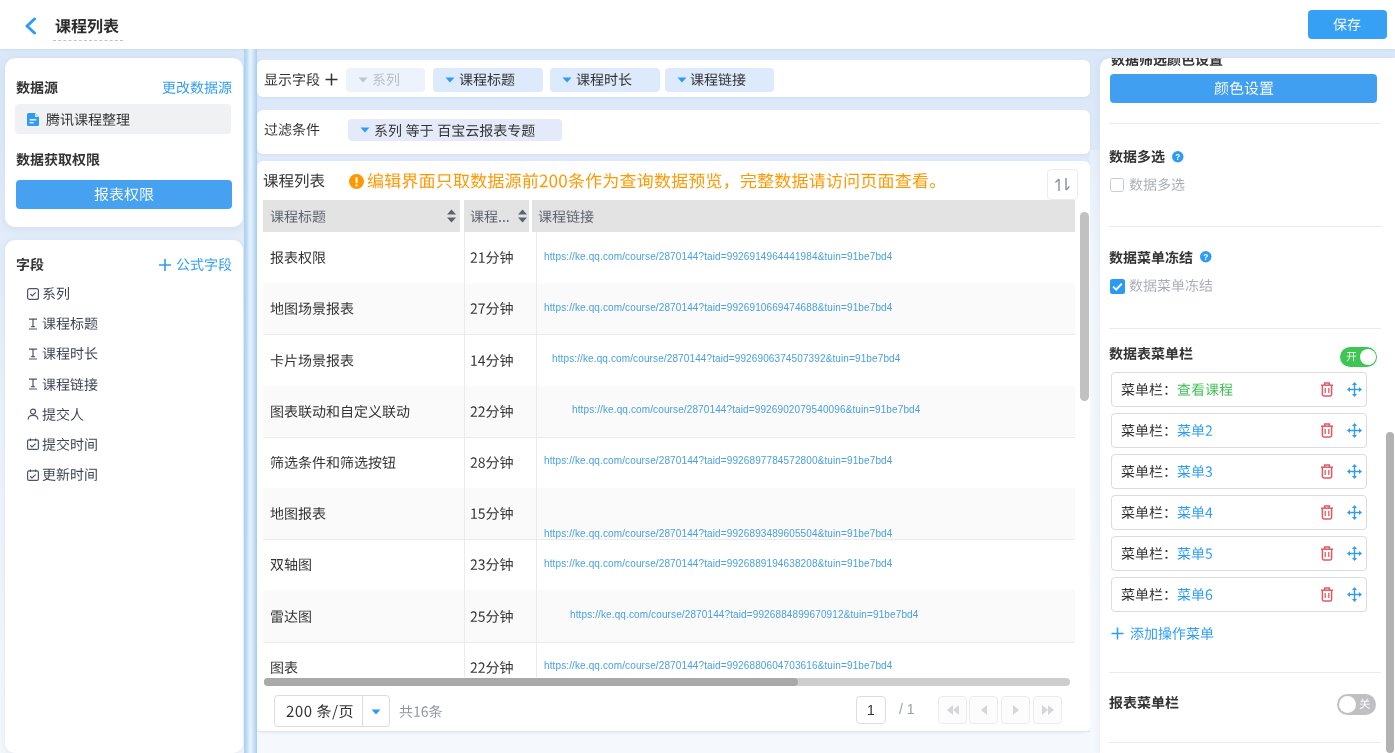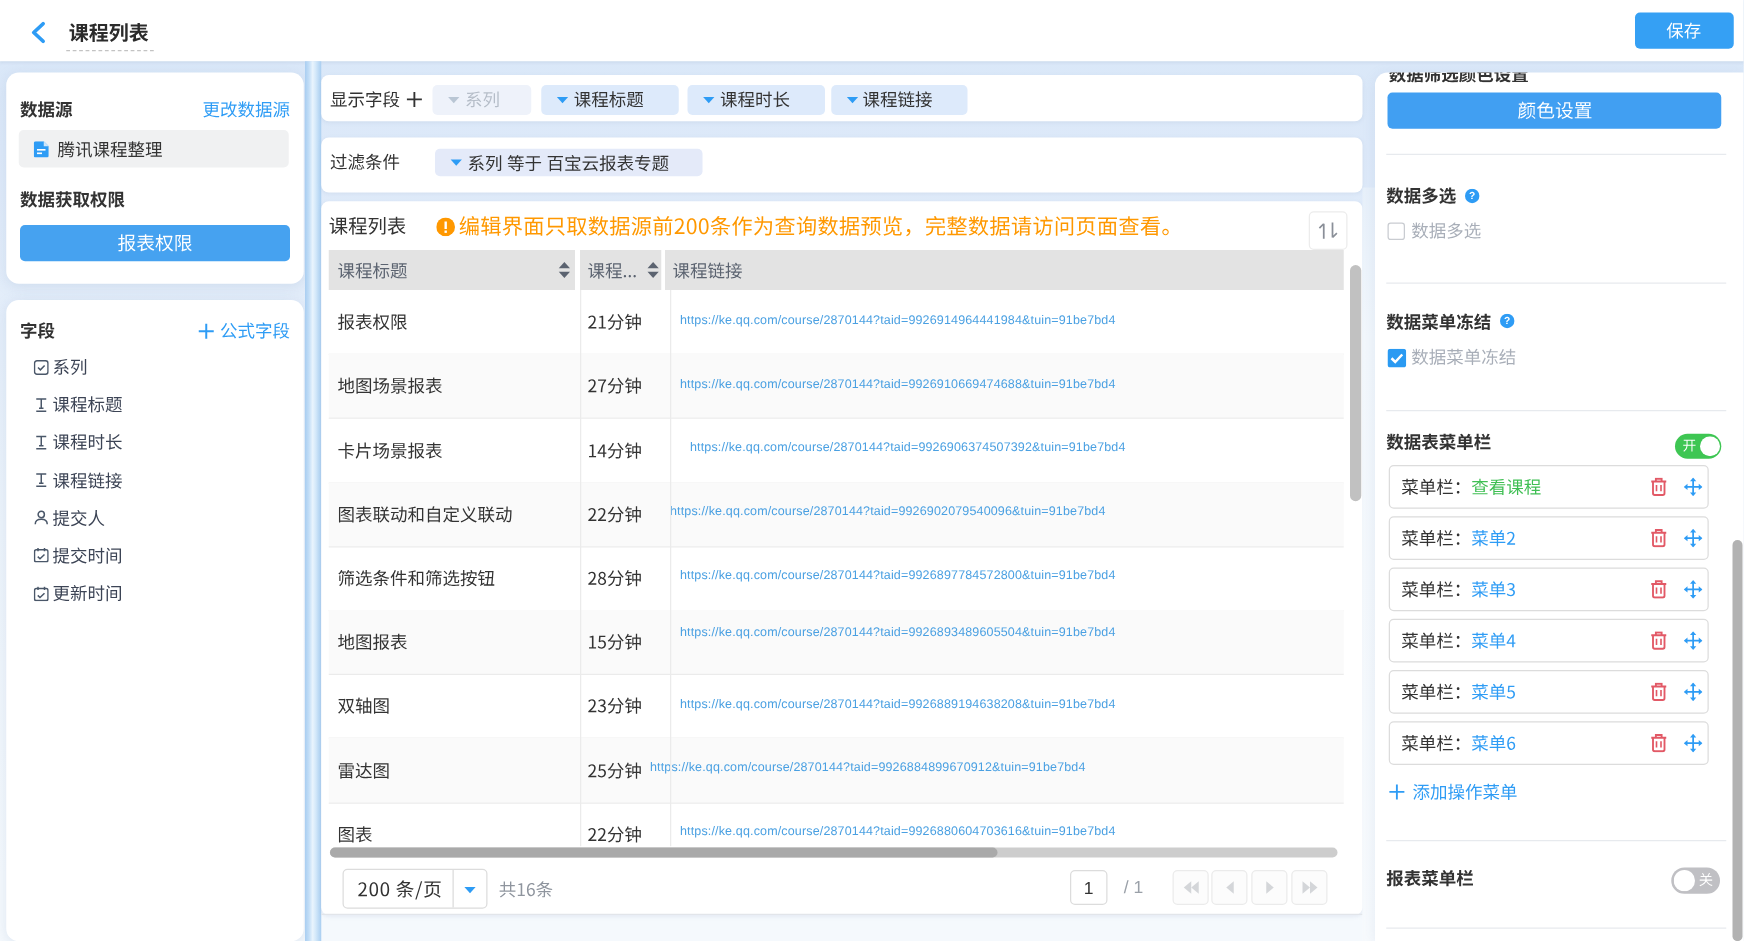--- a/index.html
+++ b/index.html
@@ -436,21 +436,21 @@
     </g>
   </svg>
 <svg class="t" style="left:470px;top:400.7px" width="46" height="21">
     <g transform="translate(0,15.8) scale(0.01400,-0.01400)" fill="#333">
       <use href="#g32"></use>
       <use href="#g32" x="555"></use>
       <use href="#g5206" x="1110"></use>
       <use href="#g949f" x="2110"></use>
     </g>
   </svg>
-<div class="url" style="left:536px;top:404.2px">https://ke.qq.com/course/2870144?taid=9926902079540096&amp;tuin=91be7bd4</div>
+<div class="url" style="left:572px;top:404.2px">https://ke.qq.com/course/2870144?taid=9926902079540096&amp;tuin=91be7bd4</div>
 <div style="left:263px;top:436.8px;width:812px;height:1px;background:#ebebeb;"></div>
 <svg class="t" style="left:269.5px;top:451.9px" width="128" height="21">
     <g transform="translate(0,15.8) scale(0.01400,-0.01400)" fill="#333">
       <use href="#g7b5b"></use>
       <use href="#g9009" x="1000"></use>
       <use href="#g6761" x="2000"></use>
       <use href="#g4ef6" x="3000"></use>
       <use href="#g548c" x="4000"></use>
       <use href="#g7b5b" x="5000"></use>
       <use href="#g9009" x="6000"></use>
@@ -478,21 +478,21 @@
     </g>
   </svg>
 <svg class="t" style="left:470px;top:503.1px" width="46" height="21">
     <g transform="translate(0,15.8) scale(0.01400,-0.01400)" fill="#333">
       <use href="#g31"></use>
       <use href="#g35" x="555"></use>
       <use href="#g5206" x="1110"></use>
       <use href="#g949f" x="2110"></use>
     </g>
   </svg>
-<div class="url" style="left:544px;top:501px">https://ke.qq.com/course/2870144?taid=9926893489605504&amp;tuin=91be7bd4</div>
+<div class="url" style="left:544px;top:528px">https://ke.qq.com/course/2870144?taid=9926893489605504&amp;tuin=91be7bd4</div>
 <div style="left:263px;top:539.2px;width:812px;height:1px;background:#ebebeb;"></div>
 <svg class="t" style="left:269.5px;top:554.3px" width="44" height="21">
     <g transform="translate(0,15.8) scale(0.01400,-0.01400)" fill="#333">
       <use href="#g53cc"></use>
       <use href="#g8f74" x="1000"></use>
       <use href="#g56fe" x="2000"></use>
     </g>
   </svg>
 <svg class="t" style="left:470px;top:554.3px" width="46" height="21">
     <g transform="translate(0,15.8) scale(0.01400,-0.01400)" fill="#333">
@@ -513,21 +513,21 @@
     </g>
   </svg>
 <svg class="t" style="left:470px;top:605.5px" width="46" height="21">
     <g transform="translate(0,15.8) scale(0.01400,-0.01400)" fill="#333">
       <use href="#g32"></use>
       <use href="#g35" x="555"></use>
       <use href="#g5206" x="1110"></use>
       <use href="#g949f" x="2110"></use>
     </g>
   </svg>
-<div class="url" style="left:520px;top:609px">https://ke.qq.com/course/2870144?taid=9926884899670912&amp;tuin=91be7bd4</div>
+<div class="url" style="left:570px;top:609px">https://ke.qq.com/course/2870144?taid=9926884899670912&amp;tuin=91be7bd4</div>
 <div style="left:263px;top:641.6px;width:812px;height:1px;background:#ebebeb;"></div>
 <svg class="t" style="left:269.5px;top:656.7px" width="30" height="21">
     <g transform="translate(0,15.8) scale(0.01400,-0.01400)" fill="#333">
       <use href="#g56fe"></use>
       <use href="#g8868" x="1000"></use>
     </g>
   </svg>
 <svg class="t" style="left:470px;top:656.7px" width="46" height="21">
     <g transform="translate(0,15.8) scale(0.01400,-0.01400)" fill="#333">
       <use href="#g32"></use>

